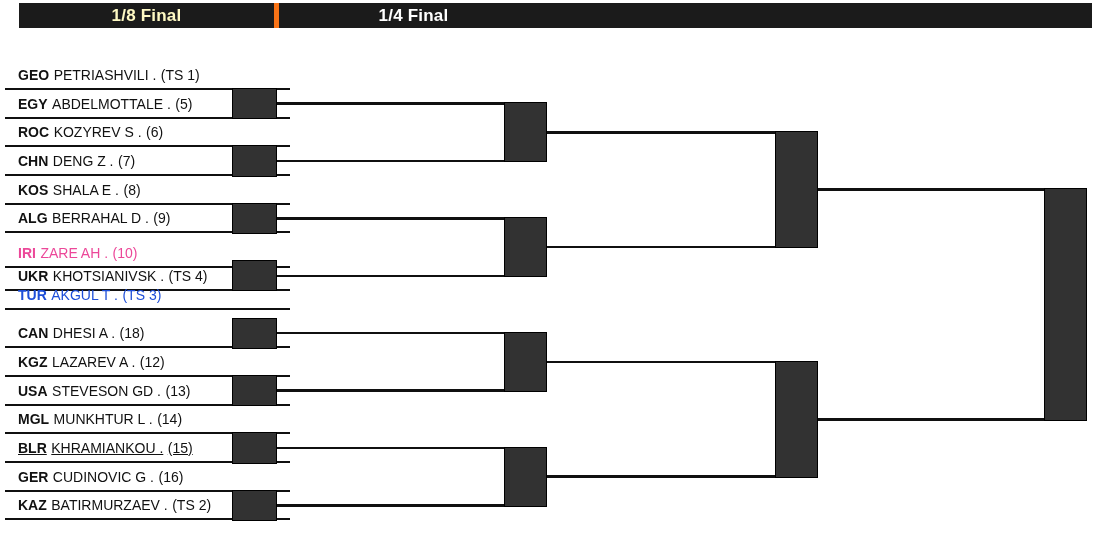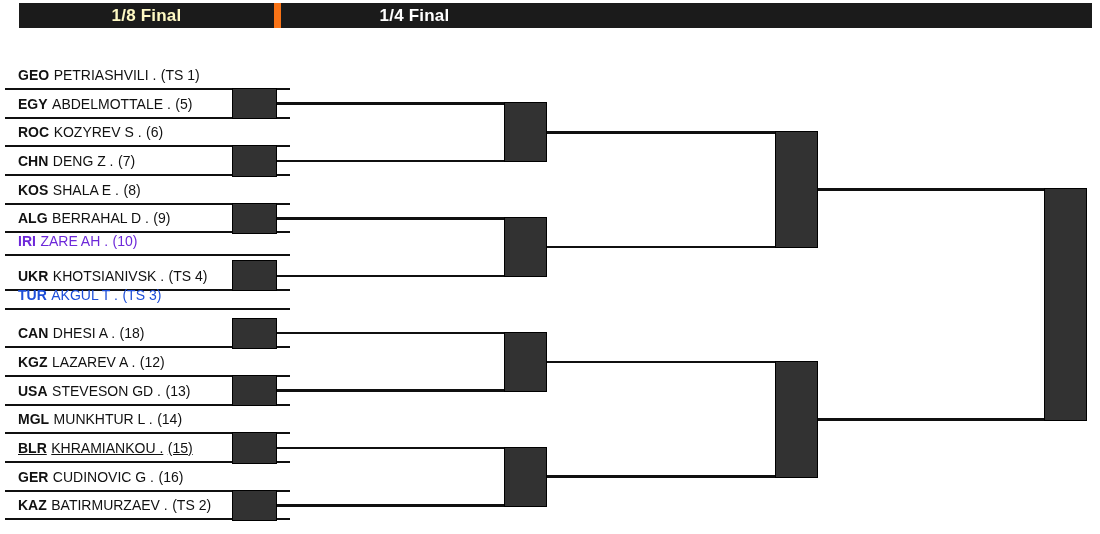--- a/index.html
+++ b/index.html
@@ -9,21 +9,21 @@
   }
   
   #round-header{
     position:absolute;left:19px;top:3px;width:1073px;height:25px;
     display:flex;background:#1b1b1b;
   }
   .hdr-cell{
     box-sizing:border-box;height:25px;line-height:25px;text-align:center;
     color:#ffffff;font-weight:bold;font-size:17px;letter-spacing:.2px;
   }
-  .hdr-cell + .hdr-cell{border-left:7px solid #f97316;}
+  .hdr-cell + .hdr-cell{border-left:5px solid #f97316;}
   .hdr-c0{width:255px;} .hdr-c1{width:274px;} .hdr-c2{width:274px;} .hdr-c3{width:270px;}
 
   
   .name-row{
     position:absolute;left:5px;width:272px;height:26.2px;
     border-bottom:2.5px solid #101010;
     display:flex;align-items:center;gap:4.5px;
     padding-left:13px;box-sizing:content-box;
     font-size:14px;color:#111111;white-space:nowrap;overflow:visible;
   }
@@ -70,21 +70,21 @@
       <div class="name-row" style="top: 176.6px; color: rgb(17, 17, 17); border-bottom-color: rgb(16, 16, 16);">
         <span class="cc">KOS</span>
         <span>SHALA E .</span>
         <span>(8)</span>
       </div>
       <div class="name-row" style="top: 205.3px; color: rgb(17, 17, 17); border-bottom-color: rgb(16, 16, 16);">
         <span class="cc">ALG</span>
         <span>BERRAHAL D .</span>
         <span>(9)</span>
       </div>
-      <div class="name-row" style="top: 228px; color: #6d28d9; border-bottom-color: rgb(16, 16, 16);">
+      <div class="name-row" style="top: 240px; color: #ec4899; border-bottom-color: rgb(16, 16, 16);">
         <span class="cc">IRI</span>
         <span>ZARE AH .</span>
         <span>(10)</span>
       </div>
       <div class="name-row" style="top: 262.7px; color: rgb(17, 17, 17); border-bottom-color: rgb(16, 16, 16);">
         <span class="cc">UKR</span>
         <span>KHOTSIANIVSK .</span>
         <span>(TS 4)</span>
       </div>
       <div class="name-row" style="top: 282px; color: #1d4ed8; border-bottom-color: rgb(16, 16, 16);">

